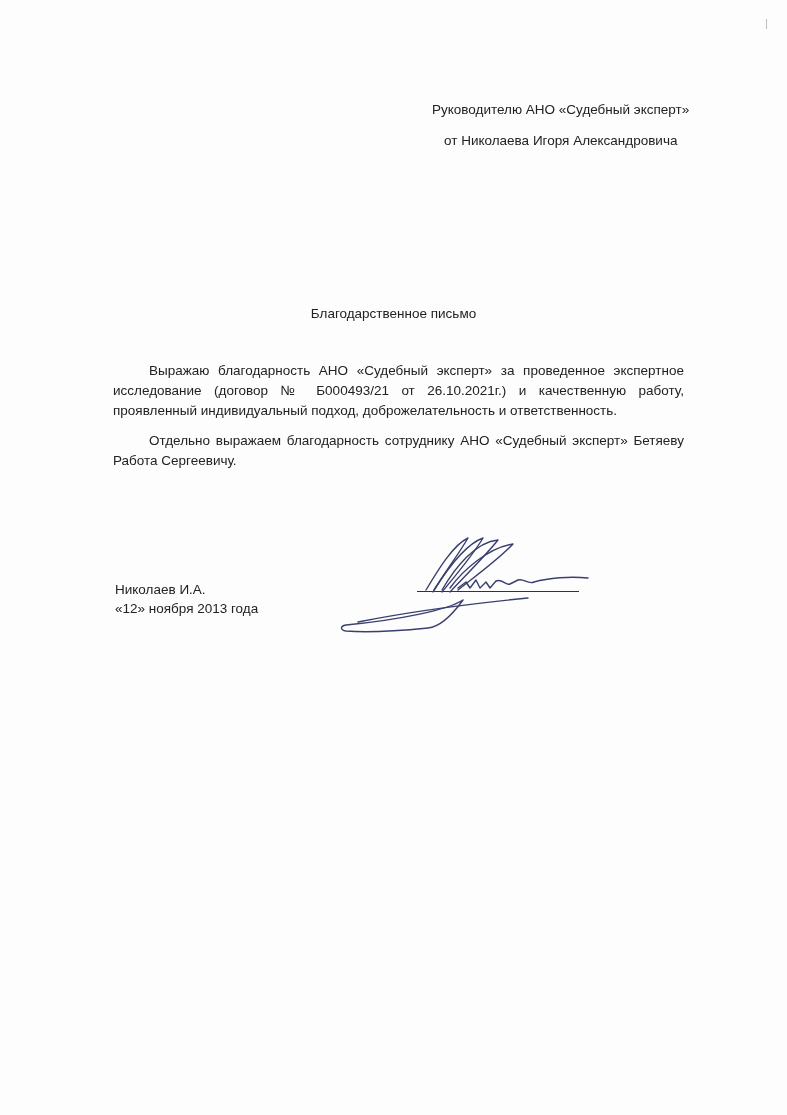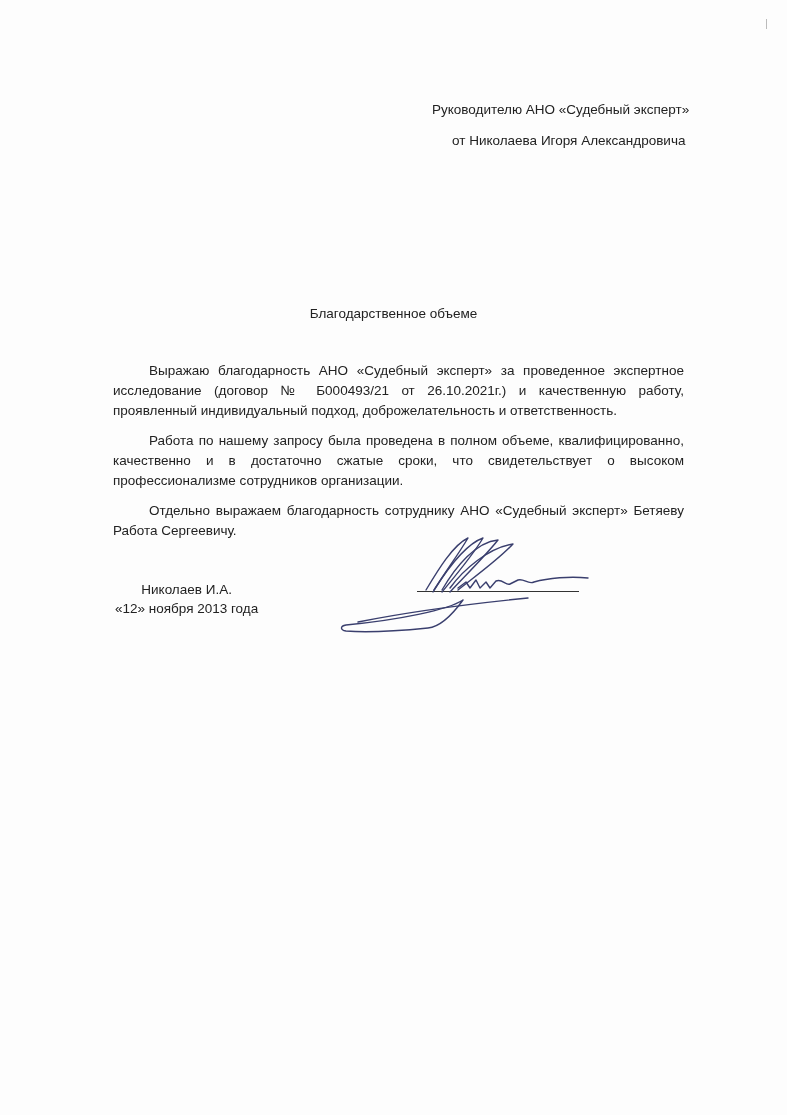--- a/index.html
+++ b/index.html
@@ -6,45 +6,44 @@
     body {
       width: 787px; height: 1115px;
       background: #fdfdfd;
       font-family: "Liberation Sans", "DejaVu Sans", sans-serif;
       color: #222;
       position: relative;
       overflow: hidden;
     }
     .page { position: absolute; left: 0; top: 15px; width: 747px; height: 1115px; }
     .addressee { position: absolute; left: 432px; top: 86px; font-size: 13.5px; line-height: 17px; }
-    .addressee .from { margin-top: 14px; margin-left: 20px; }
+    .addressee .from { margin-top: 14px; margin-left: 12px; }
     .title { position: absolute; left: 0; width: 787px; top: 291px; text-align: center; font-size: 13.5px; }
     .body { position: absolute; left: 113px; width: 583px; top: 346px; font-size: 13.5px; line-height: 20px; }
     .body p { margin: 0 12px 10px 0; text-align: justify; text-indent: 36px; }
-    .signer { position: absolute; left: 115px; top: 565px; font-size: 13.5px; line-height: 19px; text-align: center; }
+    .signer { position: absolute; left: 115px; top: 565px; font-size: 13.5px; line-height: 19px; }
     .signature { position: absolute; left: 338px; top: 515px; width: 260px; height: 110px; }
     .sig-line { position: absolute; left: 417px; top: 576px; width: 162px; height: 1px; background: #333; }
     .corner-mark { position: absolute; left: 766px; top: 4px; width: 1px; height: 10px; background: #bbb; }
   </style>
 </head>
 <body>
 
 <div class="page">
   <div class="corner-mark"></div>
 
   <div class="addressee">
     <div>Руководителю АНО «Судебный эксперт»</div>
     <div class="from">от Николаева Игоря Александровича</div>
   </div>
 
-  <div class="title">Благодарственное объеме</div>
+  <div class="title">Благодарственное письмо</div>
 
   <div class="body">
     <p>Выражаю благодарность АНО «Судебный эксперт» за проведенное экспертное исследование (договор № Б000493/21 от 26.10.2021г.) и качественную работу, проявленный индивидуальный подход, доброжелательность и ответственность.</p>
-    <p>Работа по нашему запросу была проведена в полном объеме, квалифицированно, качественно и в достаточно сжатые сроки, что свидетельствует о высоком профессионализме сотрудников организации.</p>
     <p>Отдельно выражаем благодарность сотруднику АНО «Судебный эксперт» Бетяеву Работа Сергеевичу.</p>
   </div>
 
   <div class="signer">
     <div>Николаев И.А.</div>
     <div>«12» ноября 2013 года</div>
   </div>
 
   <div class="sig-line"></div>
 

